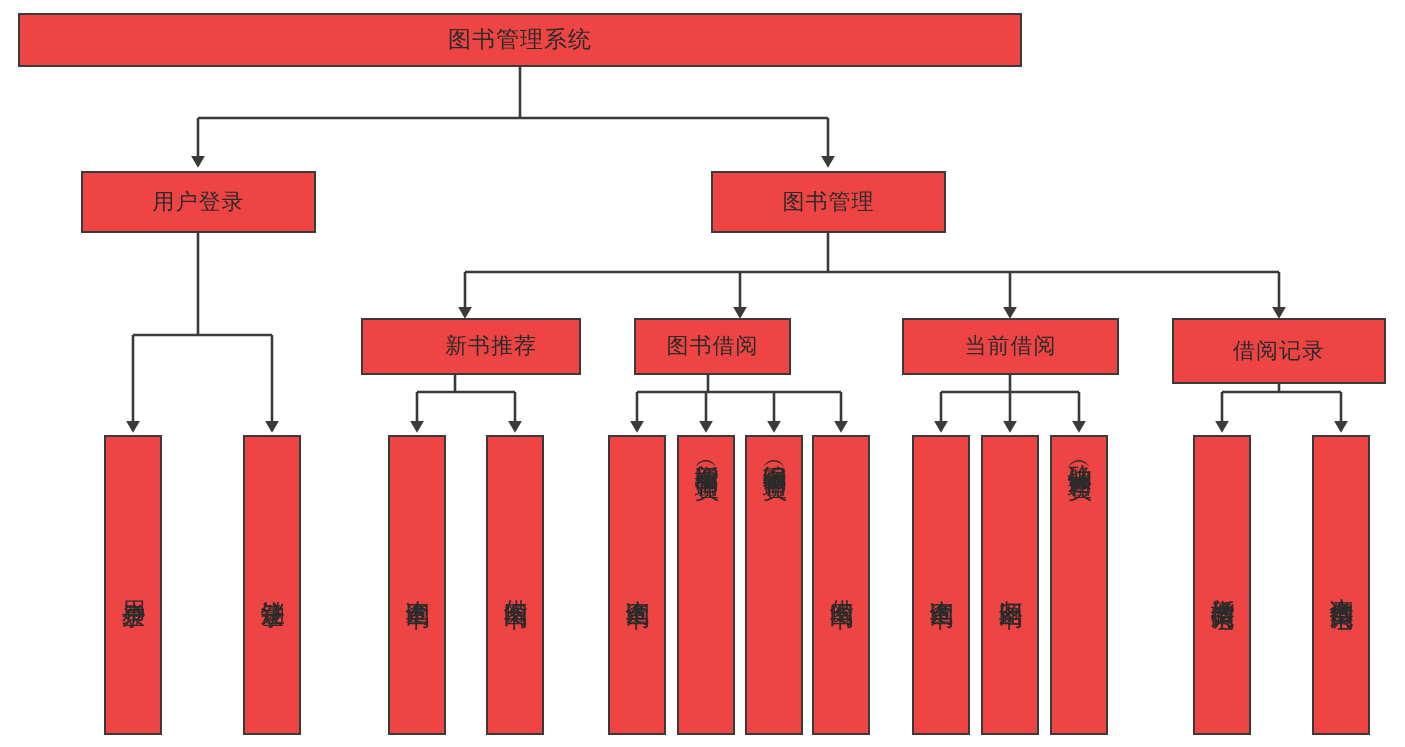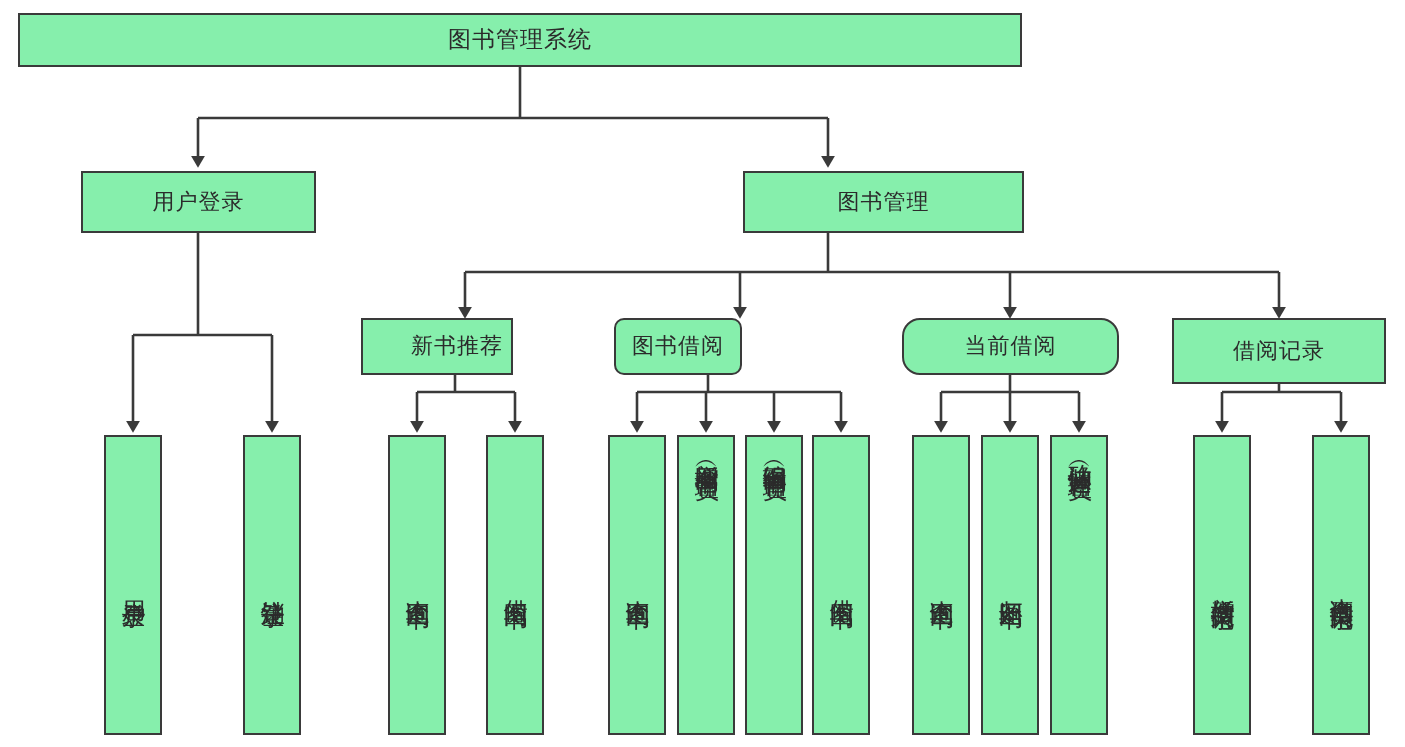--- a/index.html
+++ b/index.html
@@ -1,19 +1,19 @@
 <!DOCTYPE html>
 <html><head>
 <meta charset="utf-8">
 <style>
   html,body{margin:0;padding:0;background:#ffffff;}
   body{width:1405px;height:747px;font-family:"DejaVu Sans","Liberation Sans",sans-serif;}
   #stage{position:relative;width:1405px;height:747px;overflow:hidden;background:#fff;}
   svg#wires{position:absolute;left:0;top:0;width:1405px;height:747px;}
-  .node{position:absolute;box-sizing:border-box;background:#86efac;
+  .node{position:absolute;box-sizing:border-box;background:#ef4444;
         border:2.2px solid #3a3a3a;display:flex;align-items:center;justify-content:center;}
   .node .lbl{color:#2b2b2b;letter-spacing:1px;text-align:center;white-space:nowrap;}
   .node.h .lbl{font-size:22px;line-height:1.1;}
   .node.root .lbl{font-size:23px;}
   .node.v{align-items:flex-start;justify-content:center;}
   .node.v .lbl{writing-mode:vertical-rl;text-orientation:upright;
         font-size:24px;line-height:1.32;letter-spacing:2px;white-space:normal;}
   .node.v.mid{align-items:center;}
   .wm{position:absolute;right:8px;bottom:2px;font-size:19px;color:#b9b9b9;
       letter-spacing:0.5px;white-space:nowrap;}
@@ -73,31 +73,31 @@
     </g>
   </svg>
 
   <div class="node h root" style="left:18px;top:13px;width:1004px;height:54px;">
     <span class="lbl">图书管理系统</span>
   </div>
 
   <div class="node h" style="left:81px;top:171px;width:235px;height:62px;">
     <span class="lbl">用户登录</span>
   </div>
-  <div class="node h" style="left:711px;top:171px;width:281px;height:62px;margin-left:32px;">
+  <div class="node h" style="left:711px;top:171px;width:235px;height:62px;">
     <span class="lbl">图书管理</span>
   </div>
 
-  <div class="node h" style="left:361px;top:318px;width:152px;height:57px;padding-left:40px;">
+  <div class="node h" style="left:361px;top:318px;width:220px;height:57px;padding-left:40px;">
     <span class="lbl">新书推荐</span>
   </div>
-  <div class="node h" style="left:614px;top:318px;width:128px;height:57px;border-radius:10px;">
+  <div class="node h" style="left:634px;top:318px;width:157px;height:57px;">
     <span class="lbl">图书借阅</span>
   </div>
-  <div class="node h" style="left:902px;top:318px;width:217px;height:57px;border-radius:18px;">
+  <div class="node h" style="left:902px;top:318px;width:217px;height:57px;">
     <span class="lbl">当前借阅</span>
   </div>
   <div class="node h" style="left:1172px;top:318px;width:214px;height:66px;">
     <span class="lbl">借阅记录</span>
   </div>
 
   <div class="node v mid" style="left:104px;top:435px;width:58px;height:300px;">
     <span class="lbl">用户登录</span>
   </div>
   <div class="node v mid" style="left:243px;top:435px;width:58px;height:300px;">

